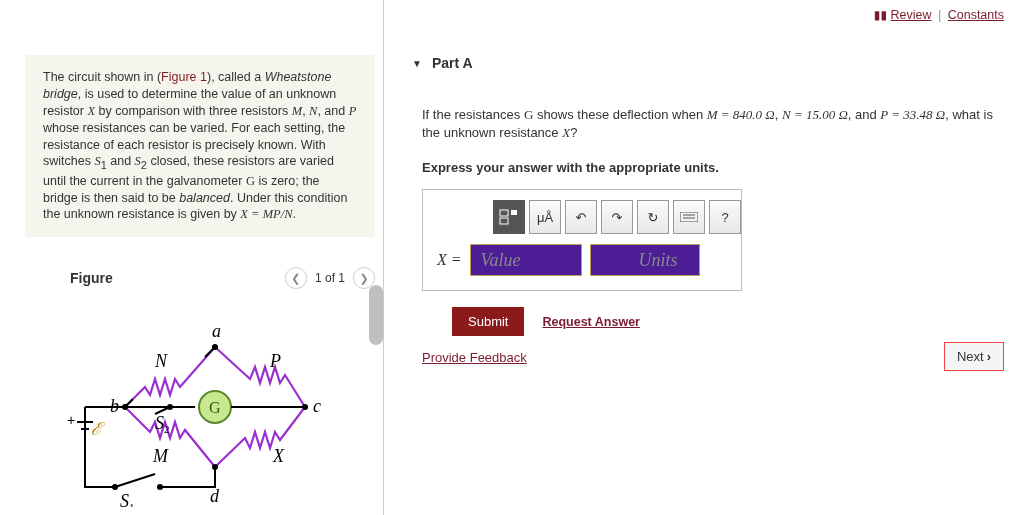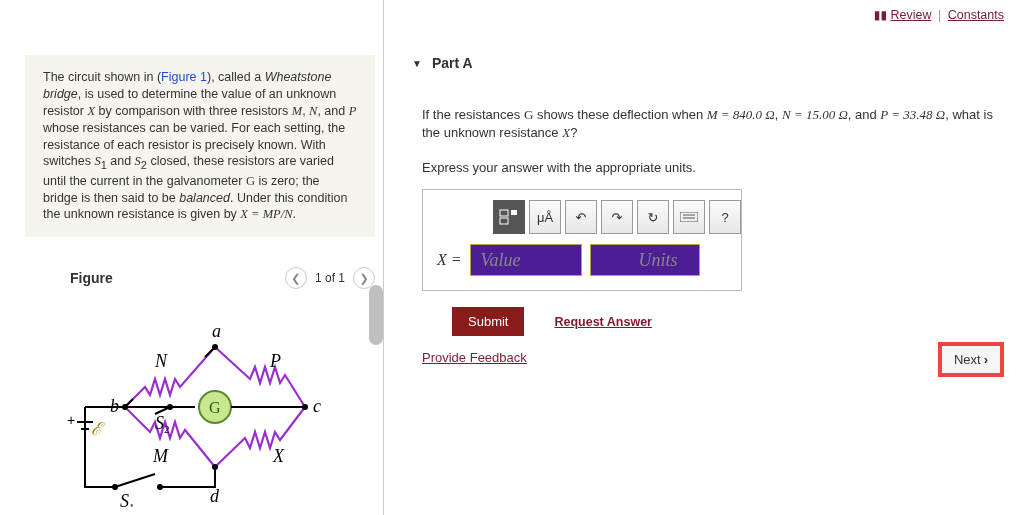--- a/index.html
+++ b/index.html
@@ -33,21 +33,21 @@
     width: 634px;
     height: 383px;
   }
   .problem-box {
     background: #f6f5ed;
     padding: 14px 18px;
     margin: 55px 8px 0 25px;
     line-height: 1.35;
     font-size: 12.5px;
   }
-  .problem-box .link { color: #1d4ed8; cursor: pointer; }
+  .problem-box .link { color: #7f1d1d; cursor: pointer; }
   .figure-header {
     display: flex;
     align-items: center;
     justify-content: space-between;
     margin: 30px 8px 0 25px;
     padding-left: 45px;
   }
   .figure-title { font-weight: bold; font-size: 14px; }
   .pager { display: flex; align-items: center; gap: 8px; font-size: 12px; }
   .pager-btn {
@@ -85,21 +85,21 @@
   }
   .part-header .caret { font-size: 10px; }
   .question-text {
     margin: 35px 20px 0 32px;
     font-size: 13px; line-height: 1.4;
   }
   .mathvar { font-family: 'Times New Roman', serif; font-style: italic; }
   .mathsym { font-family: 'Times New Roman', serif; }
   .instruction {
     margin: 18px 20px 0 32px;
-    font-weight: normal; font-size: 13px;
+    font-weight: bold; font-size: 13px;
   }
   .answer-box {
     margin: 14px 0 0 32px;
     border: 1px solid #bbb;
     width: 320px;
     padding: 10px 14px 14px 14px;
   }
   .toolbar {
     display: flex; gap: 4px; align-items: center; margin-left: 56px; margin-bottom: 10px;
   }
@@ -120,34 +120,34 @@
     height: 32px; border: 1px solid #c0a050;
     background: #4c1d95;
     color: #888; font-style: italic; font-size: 18px;
     padding: 0 10px; display: flex; align-items: center;
     font-family: 'Times New Roman', serif;
   }
   .field.value { width: 112px; }
   .field.units { width: 110px; padding-left: 48px; }
   .submit-row {
     margin: 16px 0 0 62px;
-    display: flex; align-items: center; gap: 30px;
+    display: flex; align-items: center; gap: 18px;
   }
   .submit-btn {
     background: #8b1a1a; color: #fff; border: none;
     padding: 7px 16px; font-size: 13px; cursor: pointer;
   }
   .req-link { color: #7a1c2e; text-decoration: underline; font-weight: bold; font-size: 12.5px; cursor: pointer; }
   .feedback-link {
     position: absolute; left: 32px; top: 350px;
     color: #7a1c2e; text-decoration: underline; font-size: 13px; cursor: pointer;
   }
   .next-btn {
     position: absolute; right: 20px; top: 342px;
-    border: 4px solid #ef4444; background: #f5f5f5;
+    border: 1px solid #ef4444; background: #f5f5f5;
     padding: 6px 12px; font-size: 13px; cursor: pointer;
     display: flex; align-items: center; gap: 3px;
   }
   .chev { font-weight: bold; }
 </style>
 </head>
 <body>
 
 <div class="left-panel">
 

